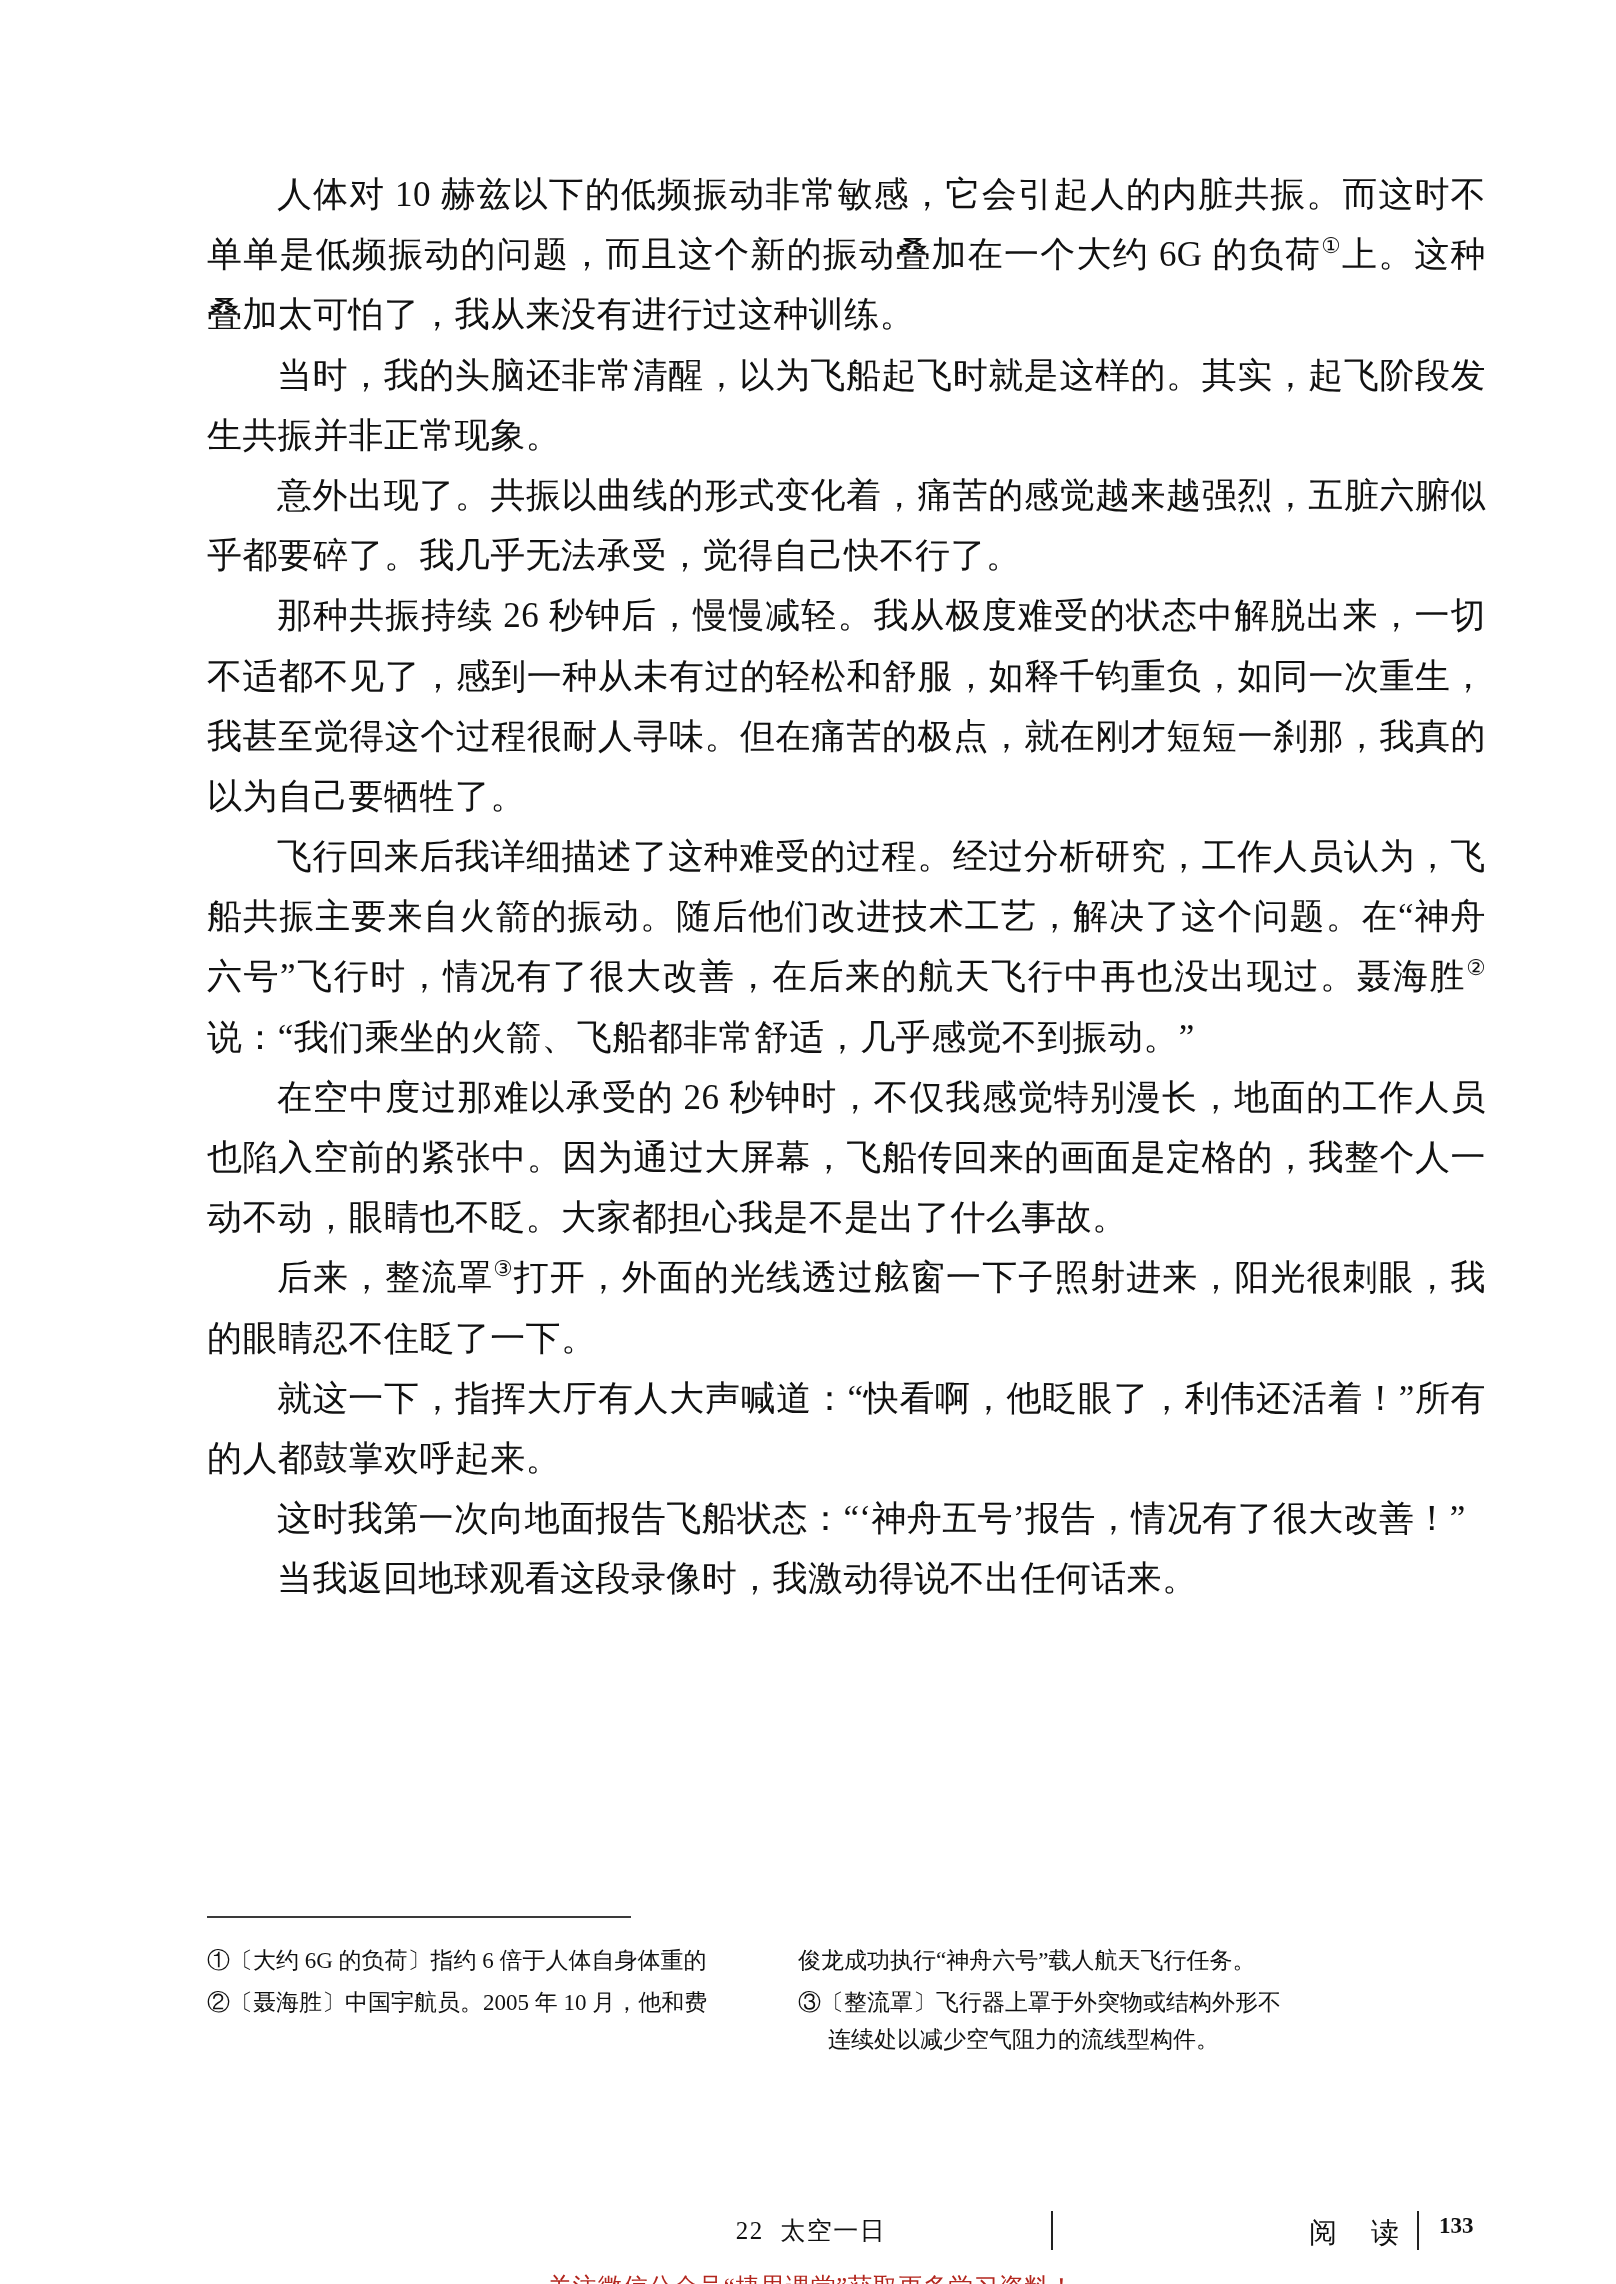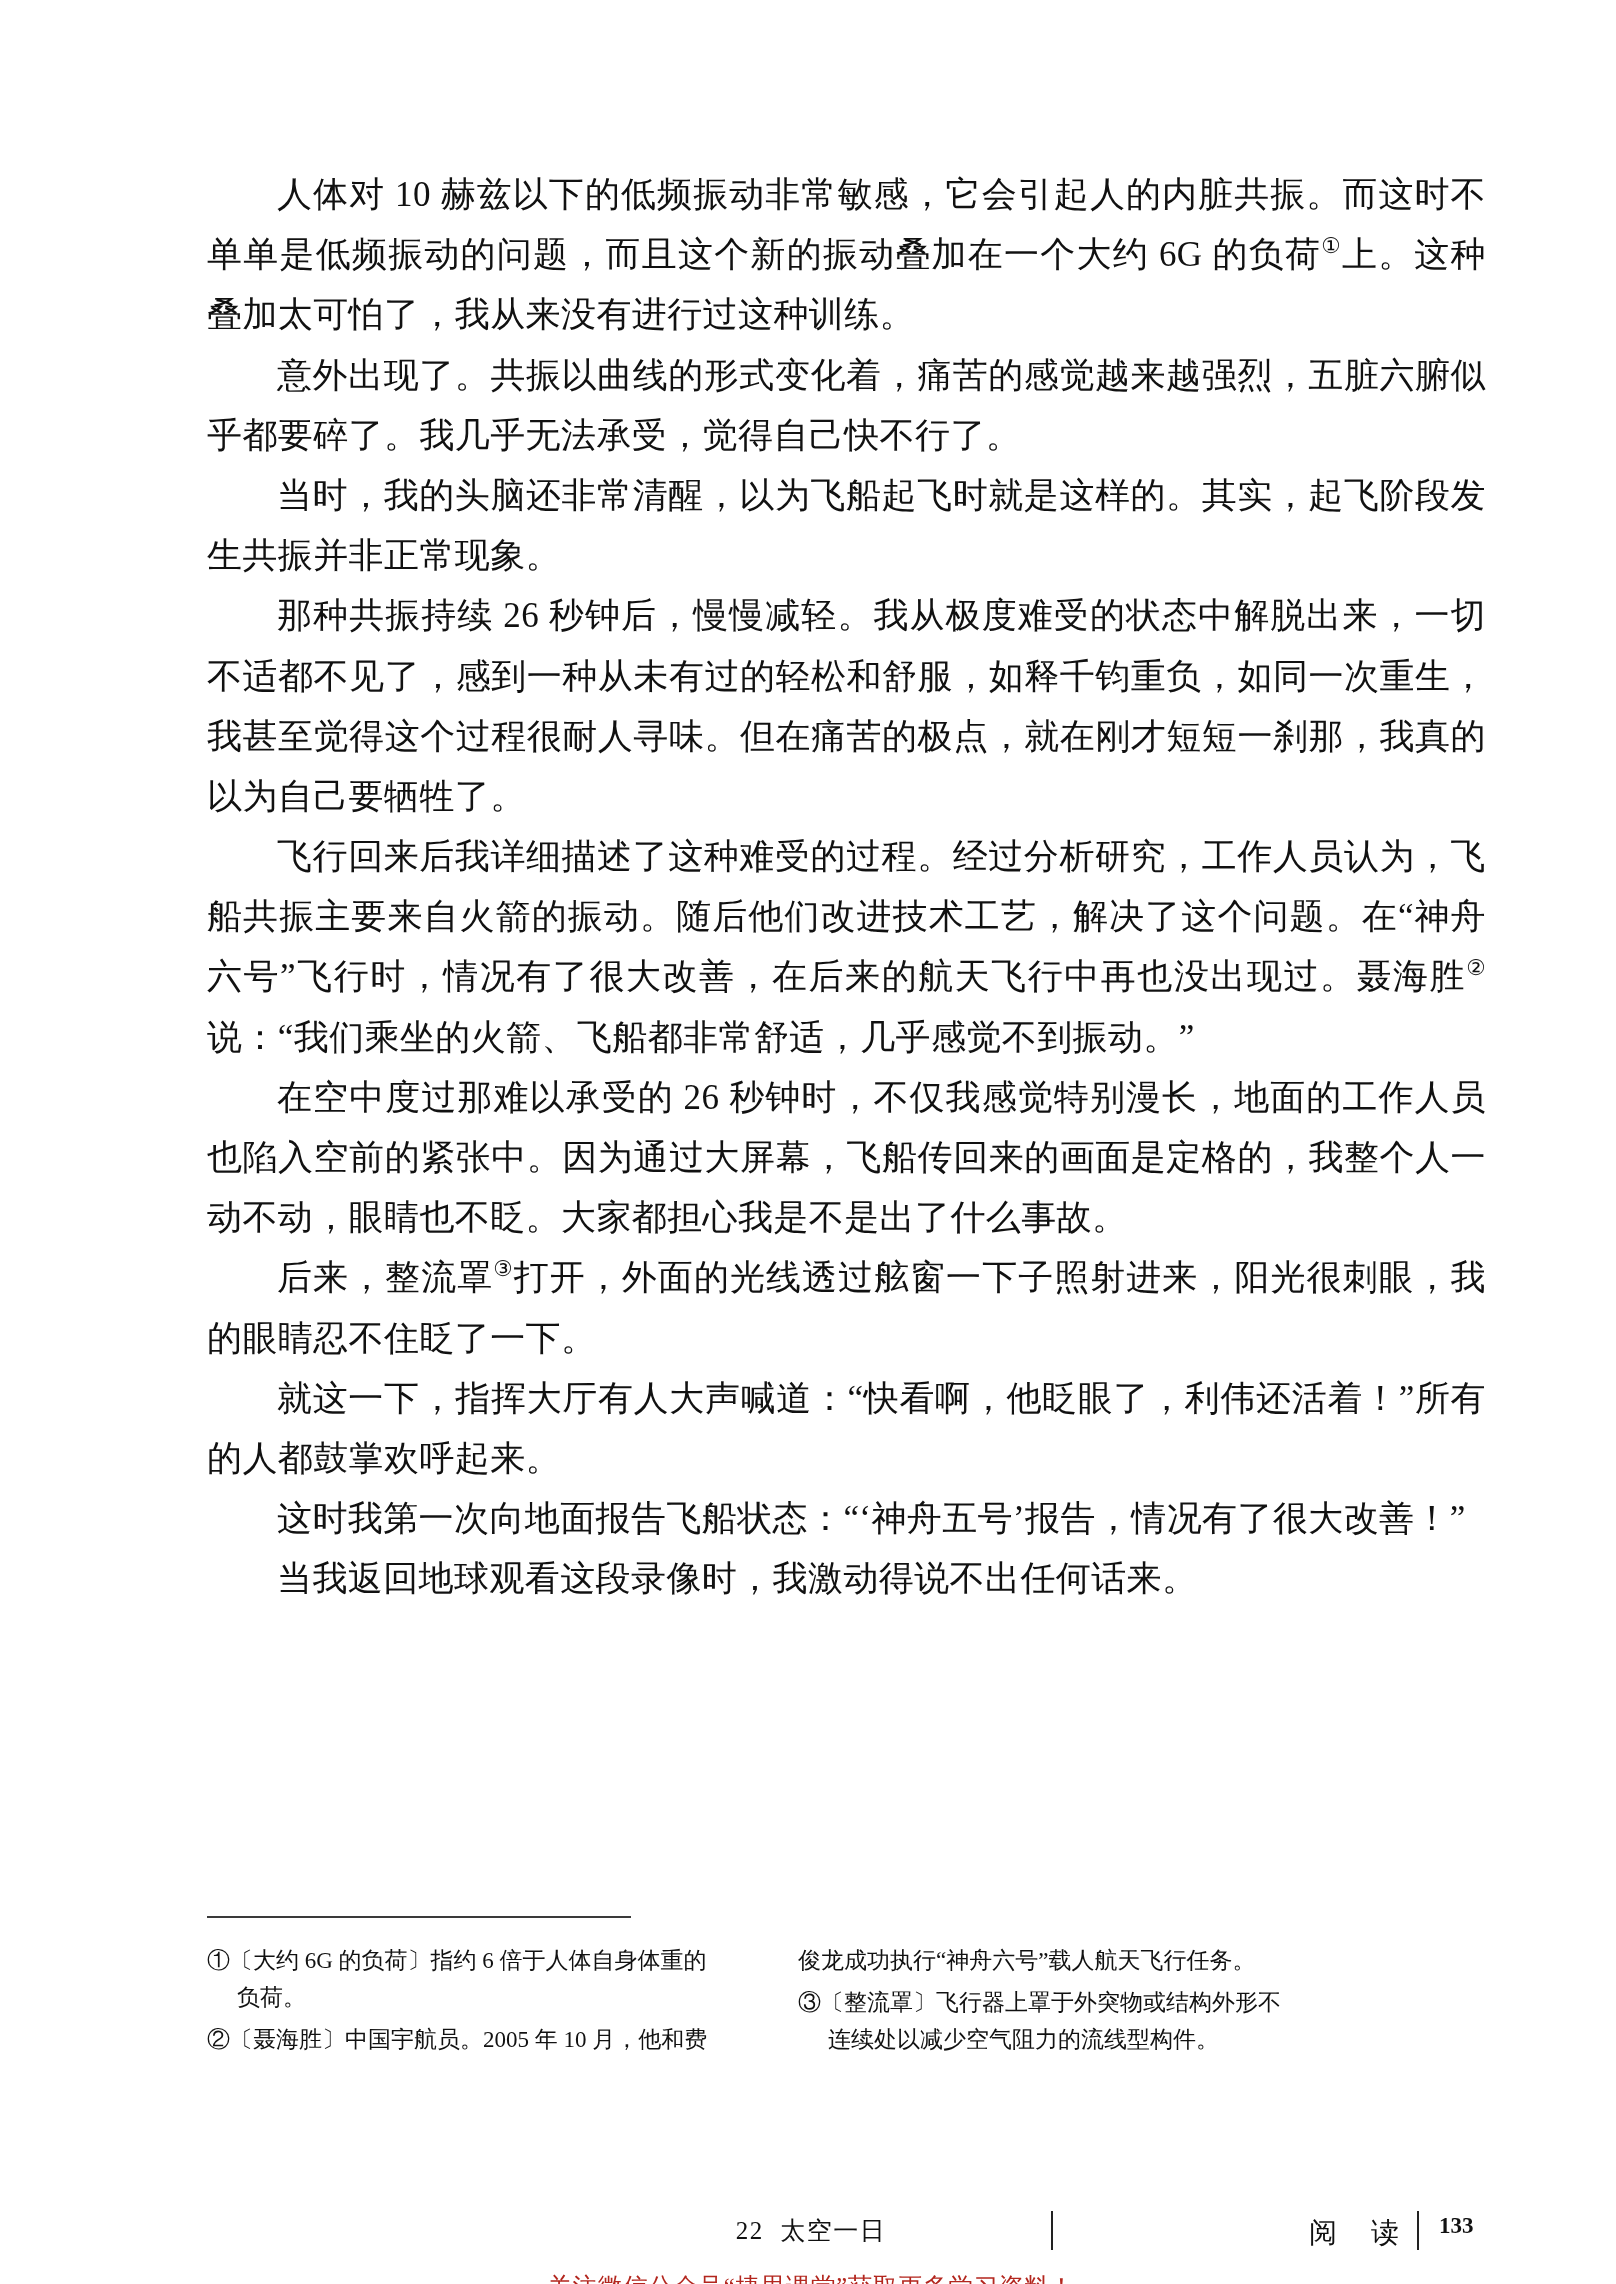--- a/index.html
+++ b/index.html
@@ -138,23 +138,23 @@
 </style>
 </head>
 <body>
 
 <div class="page">
 
   <div class="body-text">
 
     <p class="para"><span>人体对 10 赫兹以下的低频振动非常敏感，它会引起人的内脏共振。而这时不单单是低频振动的问题，而且这个新的振动叠加在一个大约 6G 的负荷</span><sup class="note">①</sup><span>上。这种叠加太可怕了，我从来没有进行过这种训练。</span></p>
 
+    <p class="para">当时，我的头脑还非常清醒，以为飞船起飞时就是这样的。其实，起飞阶段发生共振并非正常现象。</p>
+
     <p class="para">意外出现了。共振以曲线的形式变化着，痛苦的感觉越来越强烈，五脏六腑似乎都要碎了。我几乎无法承受，觉得自己快不行了。</p>
-
-    <p class="para">当时，我的头脑还非常清醒，以为飞船起飞时就是这样的。其实，起飞阶段发生共振并非正常现象。</p>
 
     <p class="para">那种共振持续 26 秒钟后，慢慢减轻。我从极度难受的状态中解脱出来，一切不适都不见了，感到一种从未有过的轻松和舒服，如释千钧重负，如同一次重生，我甚至觉得这个过程很耐人寻味。但在痛苦的极点，就在刚才短短一刹那，我真的以为自己要牺牲了。</p>
 
     <p class="para"><span>飞行回来后我详细描述了这种难受的过程。经过分析研究，工作人员认为，飞船共振主要来自火箭的振动。随后他们改进技术工艺，解决了这个问题。在“神舟六号”飞行时，情况有了很大改善，在后来的航天飞行中再也没出现过。聂海胜</span><sup class="note">②</sup><span>说：“我们乘坐的火箭、飞船都非常舒适，几乎感觉不到振动。”</span></p>
 
     <p class="para">在空中度过那难以承受的 26 秒钟时，不仅我感觉特别漫长，地面的工作人员也陷入空前的紧张中。因为通过大屏幕，飞船传回来的画面是定格的，我整个人一动不动，眼睛也不眨。大家都担心我是不是出了什么事故。</p>
 
     <p class="para"><span>后来，整流罩</span><sup class="note">③</sup><span>打开，外面的光线透过舷窗一下子照射进来，阳光很刺眼，我的眼睛忍不住眨了一下。</span></p>
 
     <p class="para">就这一下，指挥大厅有人大声喊道：“快看啊，他眨眼了，利伟还活着！”所有的人都鼓掌欢呼起来。</p>
@@ -164,21 +164,20 @@
     <p class="para">当我返回地球观看这段录像时，我激动得说不出任何话来。</p>
 
   </div>
 
   <div class="footnote-rule"></div>
 
   <div class="footnotes">
     <div class="fn-col">
       <p class="fn-item">
         <span>①〔大约 6G 的负荷〕指约 6 倍于人体自身体重的</span>
-        <span class="hang">负荷。</span>
       </p>
       <p class="fn-item">
         <span>②〔聂海胜〕中国宇航员。2005 年 10 月，他和费</span>
       </p>
     </div>
     <div class="fn-col">
       <p class="fn-item">
         <span>俊龙成功执行“神舟六号”载人航天飞行任务。</span>
       </p>
       <p class="fn-item">

